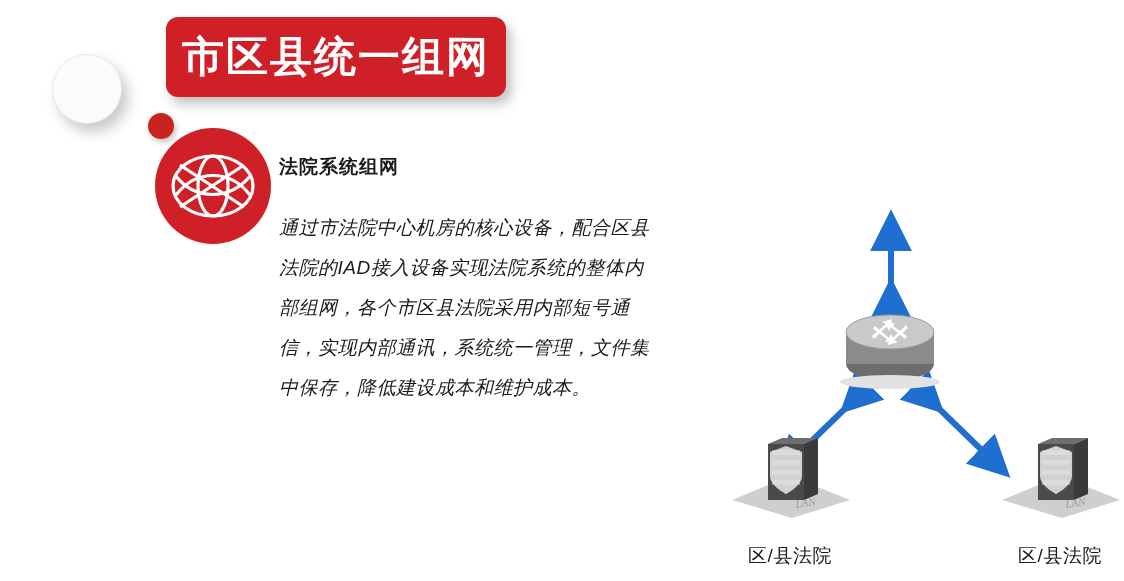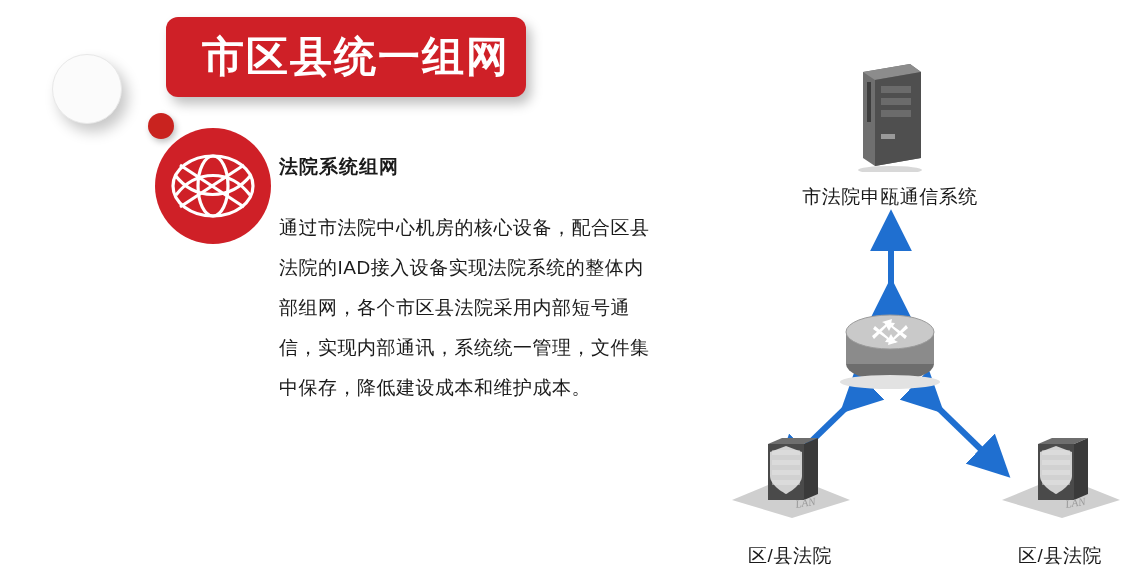--- a/index.html
+++ b/index.html
@@ -44,21 +44,20 @@
     left: 166px;
     top: 17px;
     width: 340px;
     height: 80px;
     background: #cf2027;
     border-radius: 12px;
     box-shadow: 5px 7px 12px rgba(0,0,0,0.25);
     display: flex;
     align-items: center;
     justify-content: center;
-    padding-left: 20px;
   }
   .title-banner .title-text {
     color: #ffffff;
     font-size: 42px;
     font-weight: bold;
     letter-spacing: 2px;
     line-height: 1;
   }
 
   
@@ -90,20 +89,21 @@
     margin-bottom: 28px;
     letter-spacing: 1px;
   }
   .body-para {
     font-size: 19px;
     color: #1a1a1a;
     line-height: 40px;
     letter-spacing: 0.5px;
     margin: 0;
     width: 375px;
+    font-style: italic;
   }
 
   
   .diagram {
     position: absolute;
     left: 660px;
     top: 0;
     width: 464px;
     height: 581px;
   }
@@ -169,36 +169,20 @@
       </marker>
     </defs>
 
     <line x1="231" y1="300" x2="231" y2="232" stroke="#1f6fd0" stroke-width="6" marker-start="url(#ah)" marker-end="url(#ah)"></line>
 
     <line x1="196" y1="398" x2="130" y2="462" stroke="#1f6fd0" stroke-width="6" marker-start="url(#ah)" marker-end="url(#ah)"></line>
 
     <line x1="268" y1="398" x2="334" y2="462" stroke="#1f6fd0" stroke-width="6" marker-start="url(#ah)" marker-end="url(#ah)"></line>
   </svg>
 
-  <div class="node node-server">
-    <span>
-      <svg width="70" height="110" viewBox="0 0 70 110">
-        <polygon points="8,10 55,2 66,10 66,96 20,104 8,96" fill="#6f6f6f"></polygon>
-        <polygon points="8,10 55,2 66,10 20,18" fill="#8c8c8c"></polygon>
-        <polygon points="20,18 66,10 66,96 20,104" fill="#4f4f4f"></polygon>
-        <rect x="12" y="20" width="4" height="40" fill="#3d3d3d"></rect>
-        <rect x="26" y="24" width="30" height="7" fill="#6b6b6b"></rect>
-        <rect x="26" y="36" width="30" height="7" fill="#6b6b6b"></rect>
-        <rect x="26" y="48" width="30" height="7" fill="#6b6b6b"></rect>
-        <rect x="26" y="72" width="14" height="5" fill="#9a9a9a"></rect>
-        <ellipse cx="35" cy="108" rx="32" ry="4" fill="#d8d8d8"></ellipse>
-      </svg>
-    </span>
-    <div class="node-label">市法院申瓯通信系统</div>
-  </div>
 
   <div class="node node-router">
     <span>
       <svg width="124" height="92" viewBox="0 0 124 92">
         <ellipse cx="62" cy="62" rx="44" ry="17" fill="#6d6d6d"></ellipse>
         <rect x="18" y="30" width="88" height="32" fill="#8b8b8b"></rect>
         <ellipse cx="62" cy="30" rx="44" ry="17" fill="#c9c9c9"></ellipse>
         <ellipse cx="62" cy="30" rx="44" ry="17" fill="none" stroke="#9b9b9b" stroke-width="1"></ellipse>
         <g fill="#ffffff">
           <path d="M44 34 L58 22 L54 20 L64 17 L62 27 L59 24 L46 37 z"></path>

